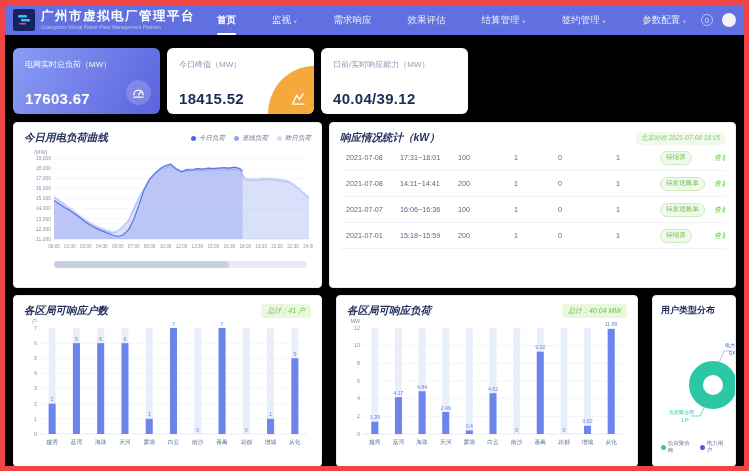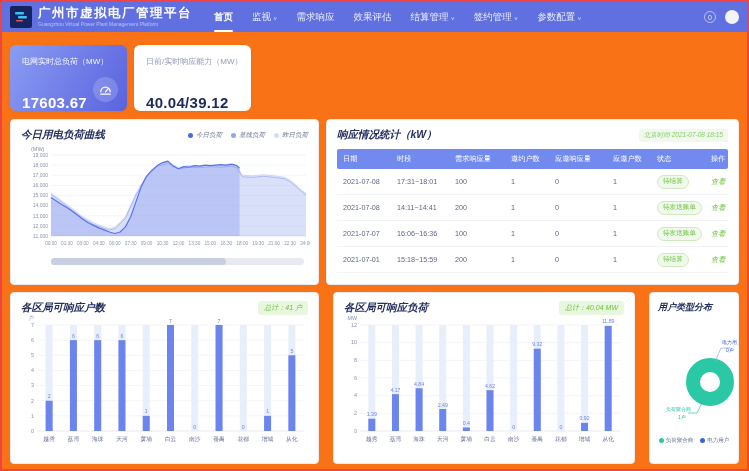--- a/index.html
+++ b/index.html
@@ -1,45 +1,45 @@
 <!DOCTYPE html>
 <html><head>
 <meta charset="utf-8">
 <style>
   * { margin:0; padding:0; box-sizing:border-box; }
   body { background:#fff; font-family:"Liberation Sans","DejaVu Sans",sans-serif; }
-  .screen { position:relative; width:749px; height:471px; border:2px solid #ef4444;
-            background:#f97316; overflow:hidden; }
+  .screen { position:relative; width:749px; height:471px; border:5px solid #ef4444;
+            background:#000000; overflow:hidden; }
 
   
   .topbar { height:30px; background:#6070e0; display:flex; align-items:center; padding:0 8px; }
   .logo-box { width:22px; height:22px; background:#15235f; border-radius:2px; display:flex;
               align-items:center; justify-content:center; margin-right:6px; flex:0 0 auto; }
   .brand { display:flex; flex-direction:column; line-height:1; margin-right:22px; }
   .brand-title { color:#fff; font-size:12.5px; font-weight:bold; letter-spacing:1.5px; white-space:nowrap; }
   .brand-sub { color:rgba(255,255,255,0.55); font-size:5px; margin-top:2px; white-space:nowrap; }
-  .nav { display:flex; align-items:center; height:30px; gap:19px; }
+  .nav { display:flex; align-items:center; height:30px; gap:36px; }
   .nav-item { position:relative; display:flex; align-items:center; gap:2px; height:30px;
               color:rgba(255,255,255,0.88); font-size:9.5px; cursor:pointer; white-space:nowrap; }
   .nav-item.active { color:#fff; font-weight:bold; }
   .nav-item.active::after { content:""; position:absolute; left:0; right:0; bottom:0;
               height:2px; background:#fff; border-radius:1px; }
   .nav-item .caret { font-size:6px; color:rgba(255,255,255,0.75); transform:scaleY(0.8); }
   .topbar-right { margin-left:auto; display:flex; align-items:center; gap:9px; }
   .notif { width:12px; height:12px; border-radius:50%; border:1px solid rgba(255,255,255,0.55);
            color:rgba(255,255,255,0.85); font-size:7px; display:flex; align-items:center;
            justify-content:center; cursor:pointer; }
   .avatar { width:14px; height:14px; border-radius:50%; background:#f2f4fa; cursor:pointer; }
 
   
   .kpi-row { display:flex; gap:7px; margin:13px 8px 0 8px; height:66px; }
-  .kpi-card { position:relative; width:117px; flex:0 0 auto; background:#fff; border-radius:6px;
+  .kpi-card { position:relative; width:147px; flex:0 0 auto; background:#fff; border-radius:6px;
               padding:11px 12px; box-shadow:0 1px 4px rgba(31,45,84,0.07); overflow:hidden; }
   .kpi-label { font-size:8px; color:#8f99b8; white-space:nowrap; }
-  .kpi-value { font-size:15px; font-weight:bold; color:#1d2b57; margin-top:27px; letter-spacing:0.3px; }
+  .kpi-value { font-size:15px; font-weight:bold; color:#1d2b57; margin-top:20px; letter-spacing:0.3px; }
   .kpi-primary { background:linear-gradient(118deg,#8a9cf3 0%,#5a63de 100%); }
   .kpi-primary .kpi-label { color:rgba(255,255,255,0.92); }
   .kpi-primary .kpi-value { color:#fff; }
   .kpi-icon-circle { position:absolute; right:9px; bottom:9px; width:25px; height:25px;
               border-radius:50%; background:rgba(255,255,255,0.18); display:flex;
               align-items:center; justify-content:center; }
   .kpi-corner { position:absolute; right:0; bottom:0; width:46px; height:48px;
               border-radius:100% 0 6px 0; display:flex; align-items:flex-end;
               justify-content:flex-end; padding:0 8px 8px 0; }
   .kpi-corner.orange { background:#f6a83c; }
@@ -74,21 +74,21 @@
   .thead .tcell { color:#fff; font-size:7.2px; }
   .tcell { padding-left:6px; white-space:nowrap; overflow:hidden; }
   .tbody-row { height:26px; border-bottom:1px solid #f2f3f8; font-size:7.2px; color:#5c6788; }
   .status-pill { display:inline-block; background:#f0f9eb; border:1px solid #cdebba; color:#67c23a;
                  font-size:6.6px; padding:1.5px 5px; border-radius:8px; }
   .view-link { color:#67c23a; font-size:7.2px; cursor:pointer;font-style:italic; }
 
   .bar-panel-a { width:309px; flex:0 0 auto; padding:8px 10px 4px 10px; }
   .bar-panel-b { width:302px; flex:0 0 auto; padding:8px 10px 4px 10px; }
   .donut-panel { flex:1 1 auto; padding:8px 8px 4px 8px; }
-  .donut-panel .panel-title { font-size:9px;font-style:italic; }
+  .donut-panel .panel-title { font-size:9px; }
   .donut-legend { display:flex; justify-content:center; gap:7px; margin-top:1px; }
   .donut-legend .legend-item { font-size:5.5px; gap:2px; }
 
   svg text { font-family:"Liberation Sans","DejaVu Sans",sans-serif; }
 </style>
 </head>
 <body>
 
 <div class="screen">
 
@@ -139,20 +139,30 @@
 
   <div class="kpi-row">
     <div class="kpi-card kpi-primary">
       <div class="kpi-label">电网实时总负荷（MW）</div>
       <div class="kpi-value">17603.67</div>
       <div class="kpi-icon-circle">
         <svg width="15" height="15" viewBox="0 0 16 16">
           <path d="M3 10.5 A5 5 0 0 1 13 10.5" fill="none" stroke="#fff" stroke-width="1.4" stroke-linecap="round"></path>
           <line x1="8" y1="10.5" x2="11" y2="6.8" stroke="#fff" stroke-width="1.3" stroke-linecap="round"></line>
           <line x1="3" y1="13" x2="13" y2="13" stroke="#fff" stroke-width="1.3" stroke-linecap="round"></line>
+        </svg>
+      </div>
+    </div>
+    <div class="kpi-card">
+      <div class="kpi-label">今日峰值（MW）</div>
+      <div class="kpi-value">18415.52</div>
+      <div class="kpi-corner orange">
+        <svg width="15" height="15" viewBox="0 0 16 16">
+          <polyline points="2,13 6,4.5 9,9 13,3" fill="none" stroke="#fff" stroke-width="1.5" stroke-linejoin="round" stroke-linecap="round"></polyline>
+          <line x1="2" y1="14" x2="14" y2="14" stroke="#fff" stroke-width="1.3" stroke-linecap="round"></line>
         </svg>
       </div>
     </div>
     <div class="kpi-card">
       <div class="kpi-label">日前/实时响应能力（MW）</div>
       <div class="kpi-value">40.04/39.12</div>
     </div>
   </div>
 
   <div class="row2">
@@ -221,30 +231,20 @@
       <div class="dz-slider">
           <div class="dz-inner"></div>
         </div>
     </div>
 
     <div class="panel table-panel">
       <div class="panel-head">
         <span class="panel-title">响应情况统计（kW）</span>
         <span class="time-badge">北京时间 2021-07-08 18:15</span>
       </div>
-      <div class="trow thead">
-          <span class="tcell">日期</span>
-          <span class="tcell">时段</span>
-          <span class="tcell">需求响应量</span>
-          <span class="tcell">邀约户数</span>
-          <span class="tcell">应邀响应量</span>
-          <span class="tcell">应邀户数</span>
-          <span class="tcell">状态</span>
-          <span class="tcell">操作</span>
-        </div>
       <div>
           <div class="trow tbody-row">
             <span class="tcell">2021-07-08</span>
             <span class="tcell">17:31~18:01</span>
             <span class="tcell">100</span>
             <span class="tcell">1</span>
             <span class="tcell">0</span>
             <span class="tcell">1</span>
             <span class="tcell"><span class="status-pill">待结算</span></span>
             <span class="tcell"><span class="view-link">查看</span></span>

